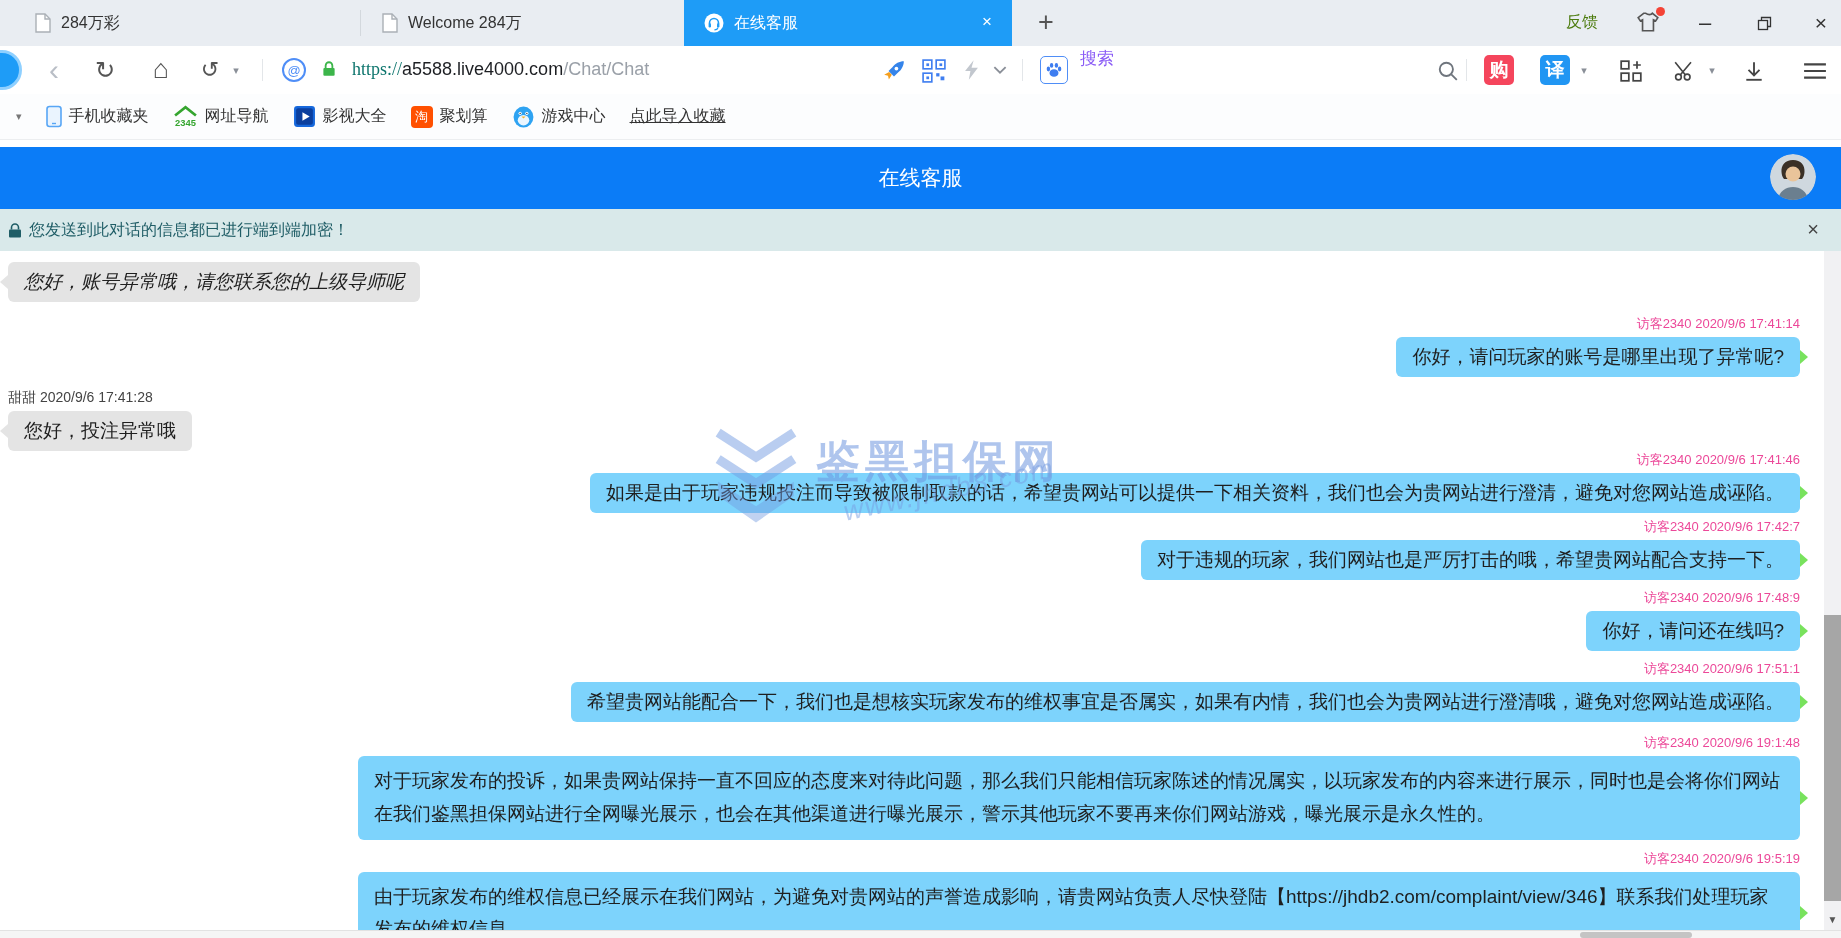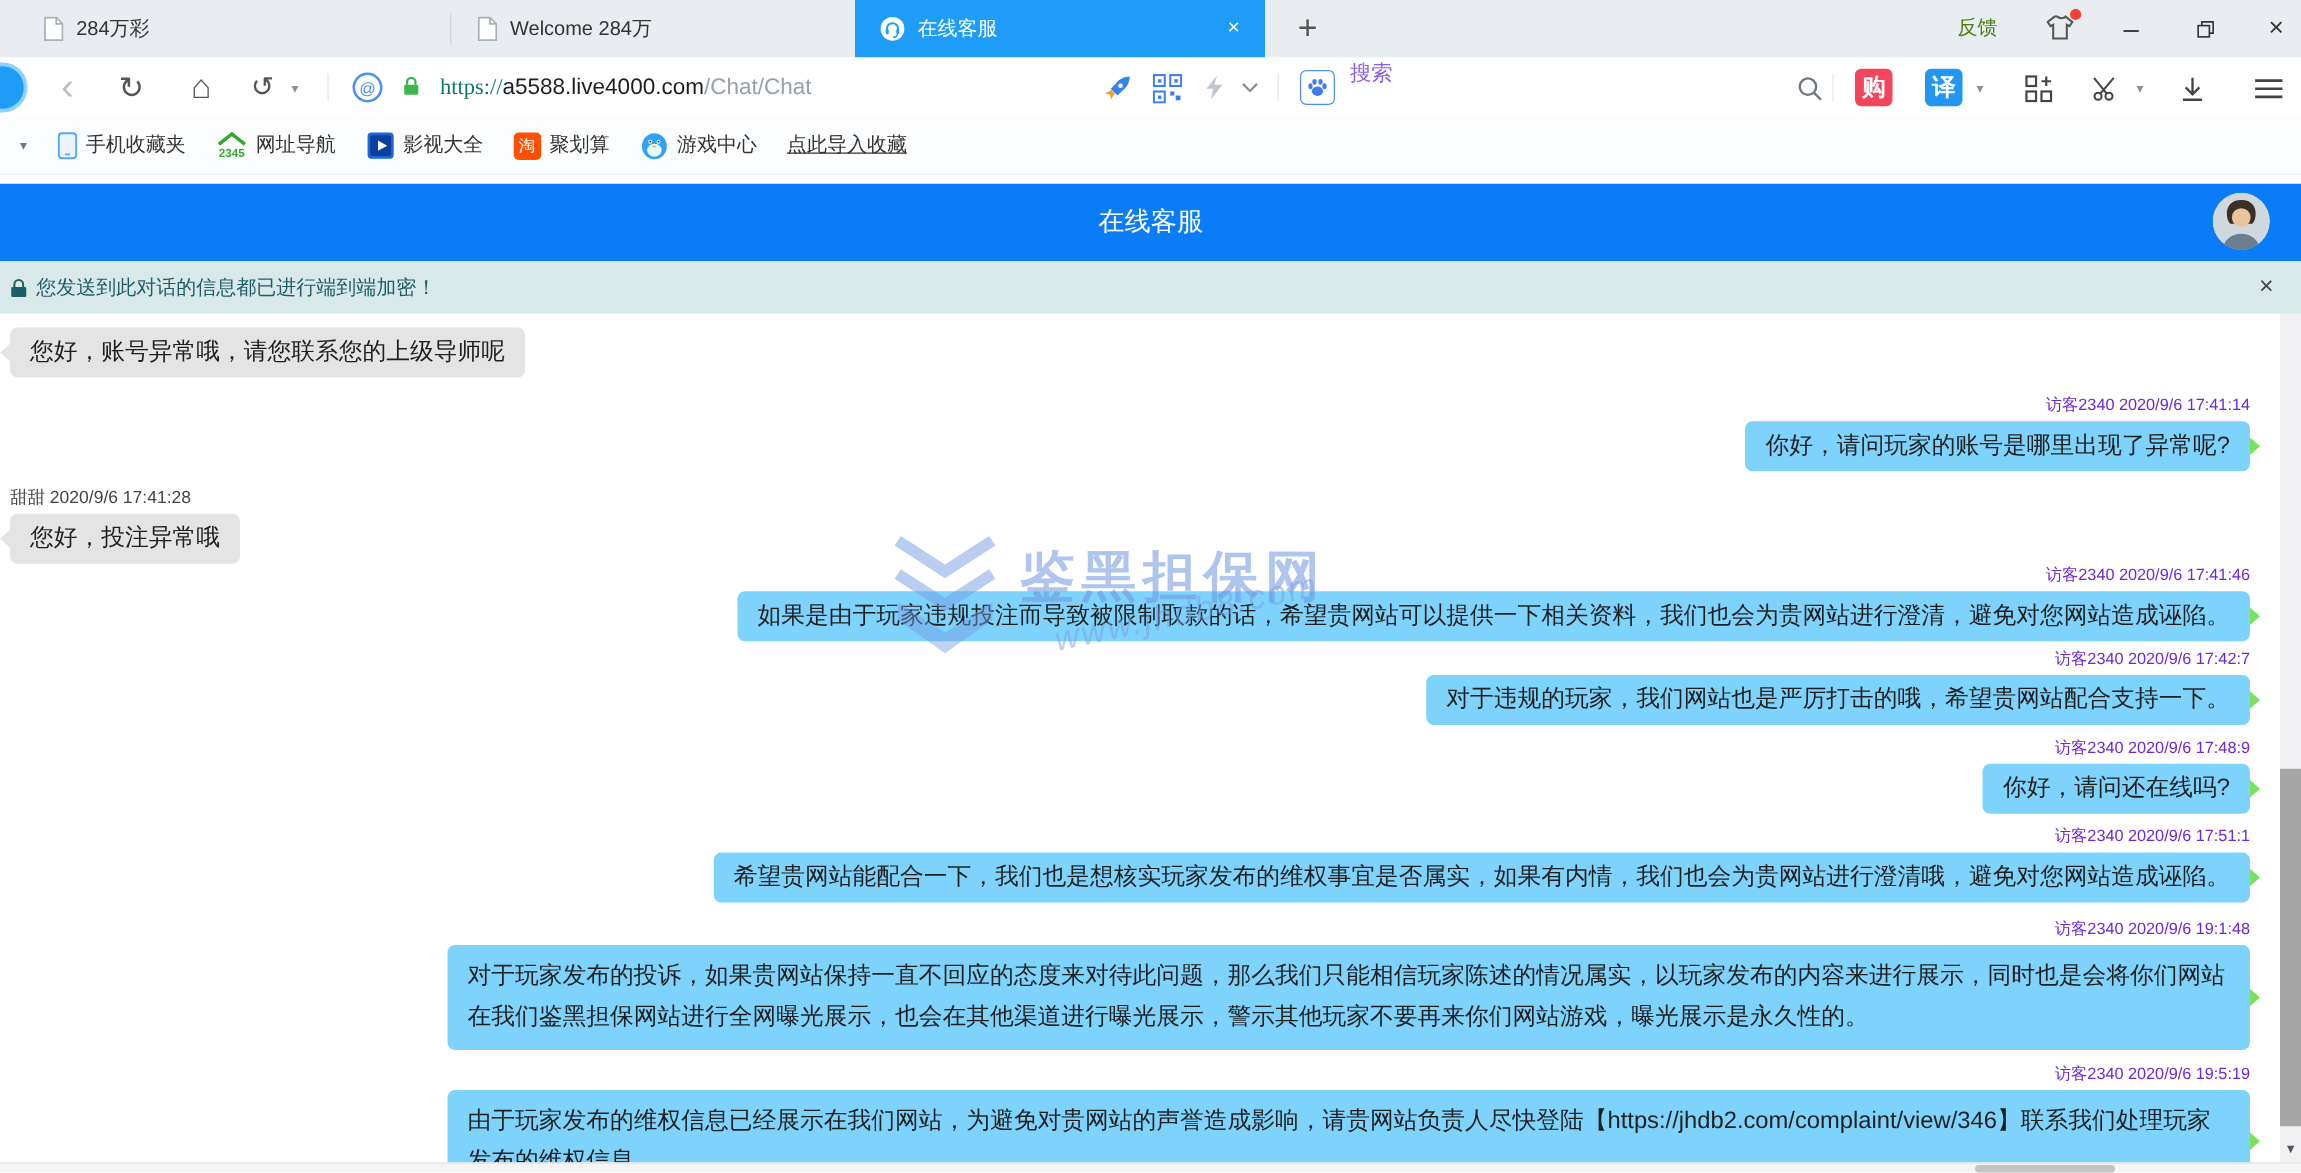--- a/index.html
+++ b/index.html
@@ -86,31 +86,31 @@
   .notice-text { margin-left:7px; font-size:16px; color:#1f5d66; }
   .notice-close { position:absolute; right:16px; top:8px; width:24px; height:24px; font-size:20px; color:#444;
     text-align:center; line-height:24px; }
 
   
   .chat { position:absolute; top:251px; left:0; width:1824px; height:679px; background:#fff; overflow:hidden;
     display:flex; flex-direction:column; }
   .msg { display:flex; flex-direction:column; }
   .msg.left { align-self:flex-start; align-items:flex-start; margin-left:8px; }
   .msg.right { align-self:flex-end; align-items:flex-end; margin-right:24px; }
-  .msg-label { font-size:13px; color:#6d28d9; margin-bottom:4px; white-space:nowrap; }
+  .msg-label { font-size:13px; color:#ec4899; margin-bottom:4px; white-space:nowrap; }
   .msg.left .msg-label { font-size:14px; color:#444; }
   .bubble { position:relative; padding:9px 16px; border-radius:6px; font-size:19px; line-height:1.16;
     color:#1f1f1f; white-space:nowrap; }
   .msg.left .bubble { background:#e4e4e4; }
   .msg.left .bubble::after { content:""; position:absolute; left:-8px; top:50%; margin-top:-7px;
     border:7px solid transparent; border-right:8px solid #e4e4e4; border-left:0; }
   .msg.right .bubble { background:#7dd3fc; }
   .msg.right .bubble::after { content:""; position:absolute; right:-8px; top:50%; margin-top:-7px;
     border:7px solid transparent; border-left:8px solid #78e25d; border-right:0; }
-  .msg:nth-child(1){ margin-top:11px; }
+  .msg:nth-child(1){ margin-top:11px;font-style:italic; }
   .msg:nth-child(2){ margin-top:13px; }
   .msg:nth-child(3){ margin-top:12px; }
   .msg:nth-child(4){ }
   .msg:nth-child(5){ margin-top:5px; }
   .msg:nth-child(6){ margin-top:9px; }
   .msg:nth-child(7){ margin-top:9px; }
   .msg:nth-child(8){ margin-top:12px; }
   .msg:nth-child(9){ margin-top:10px; }
   .msg:nth-child(8) .bubble, .msg:nth-child(9) .bubble { white-space:normal; width:1442px; line-height:1.72; }
 

